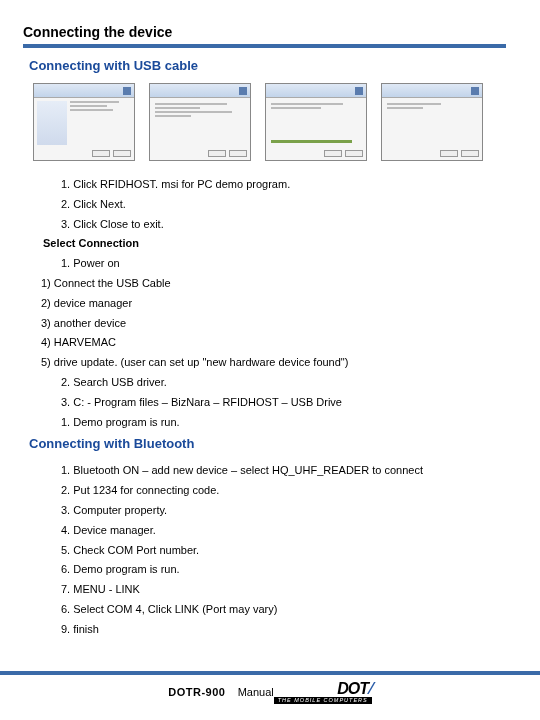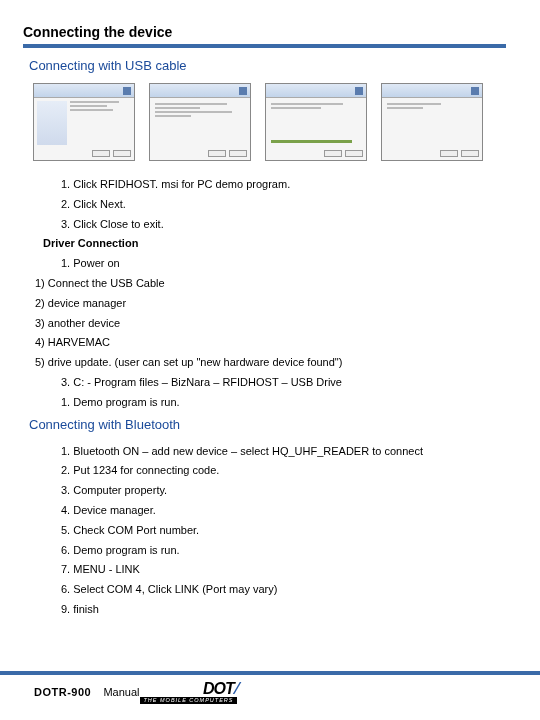--- a/index.html
+++ b/index.html
@@ -21,21 +21,21 @@
     margin-bottom: 4px;
   }
   .title-rule {
     height: 4px;
     background: #3a6aa8;
     margin-bottom: 10px;
   }
   .section-heading {
     color: #1a4a9a;
     font-size: 13px;
-    font-weight: normal;
+    font-weight: bold;
     margin: 4px 0 10px 6px;
   }
   .screenshots {
     display: flex;
     gap: 14px;
     margin: 0 0 14px 10px;
   }
   .shot {
     width: 102px;
     height: 78px;
@@ -60,35 +60,35 @@
   .shot-left { width:30px; background:linear-gradient(#e6edf7,#cfdaec); }
   .shot-right { flex:1; display:flex; flex-direction:column; gap:2px;}
   .shot-line { height:2px; background:#bbb; width:80%;}
   .shot-btns { display:flex; justify-content:flex-end; gap:3px; padding:2px 3px 3px;}
   .shot-btn { width:18px;height:7px;border:1px solid #999;background:#eee;}
   .step-list {
     margin-left: 38px;
     line-height: 1.8;
   }
   .sub-list {
-    margin-left: 12px;
+    margin-left: 18px;
     line-height: 1.8;
   }
   .sub-heading {
     font-weight: bold;
     margin-left: 20px;
     line-height: 1.8;
   }
   .footer {
     position: absolute;
     left: 0; right: 0; bottom: 16px;
     border-top: 4px solid #3a6aa8;
     padding: 6px 34px 0 34px;
     display: flex;
-    justify-content: flex-start;
+    justify-content: center;
     align-items: center;
   }
   .footer-left { font-size: 11px; }
   .footer-left .model { font-weight: bold; letter-spacing: 0.5px;}
   .logo {
     display:flex; flex-direction:column; align-items:flex-end; line-height:1;
   }
   .logo .dot {
     font-family: Arial Black, Arial, sans-serif;
     font-size: 16px;
@@ -185,32 +185,33 @@
           <div class="shot-btn"></div>
         </div>
     </div>
   </div>
 
   <div class="step-list">
     <div>1. Click RFIDHOST. msi for PC demo program.</div>
     <div>2. Click Next.</div>
     <div>3. Click Close to exit.</div>
   </div>
-  <div class="sub-heading">Driver  Connection</div>
+  <div class="sub-heading">Select  Connection</div>
   <div class="step-list">
     <div>1. Power on</div>
   </div>
   <div class="sub-list">
     <div>1) Connect the USB Cable</div>
     <div>2) device manager</div>
     <div>3) another device</div>
     <div>4) HARVEMAC</div>
     <div>5) drive update. (user can set up "new hardware device found")</div>
   </div>
   <div class="step-list">
+    <div>2. Search USB driver.</div>
     <div>3. C: - Program files – BizNara – RFIDHOST – USB Drive</div>
     <div>1. Demo program is run.</div>
   </div>
 
   <div class="section-heading">Connecting with Bluetooth</div>
   <div class="step-list">
     <div>1. Bluetooth ON – add new device – select HQ_UHF_READER to connect</div>
     <div>2. Put 1234 for connecting code.</div>
     <div>3. Computer property.</div>
     <div>4. Device manager.</div>

